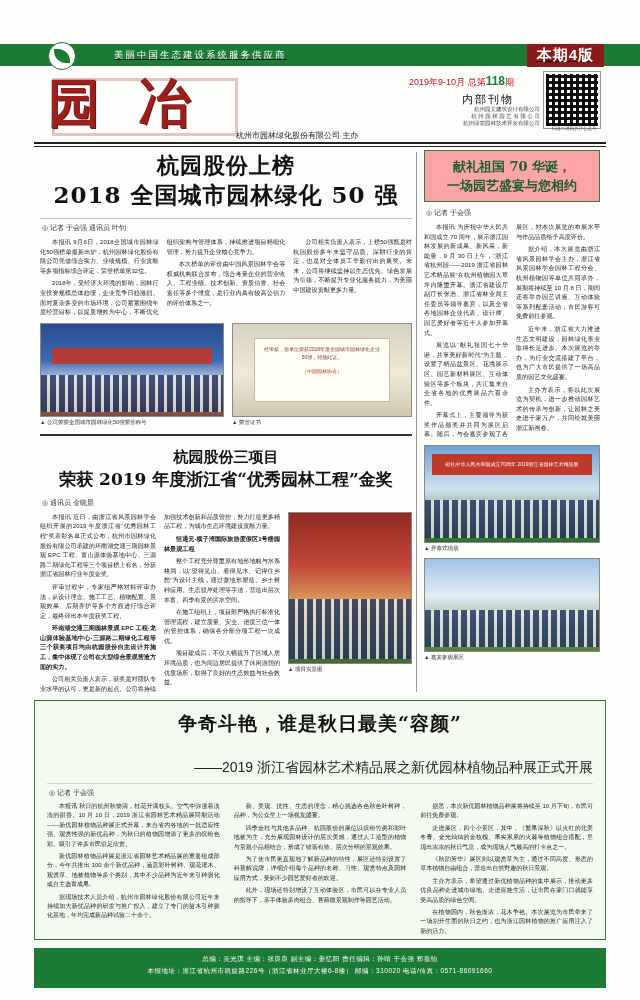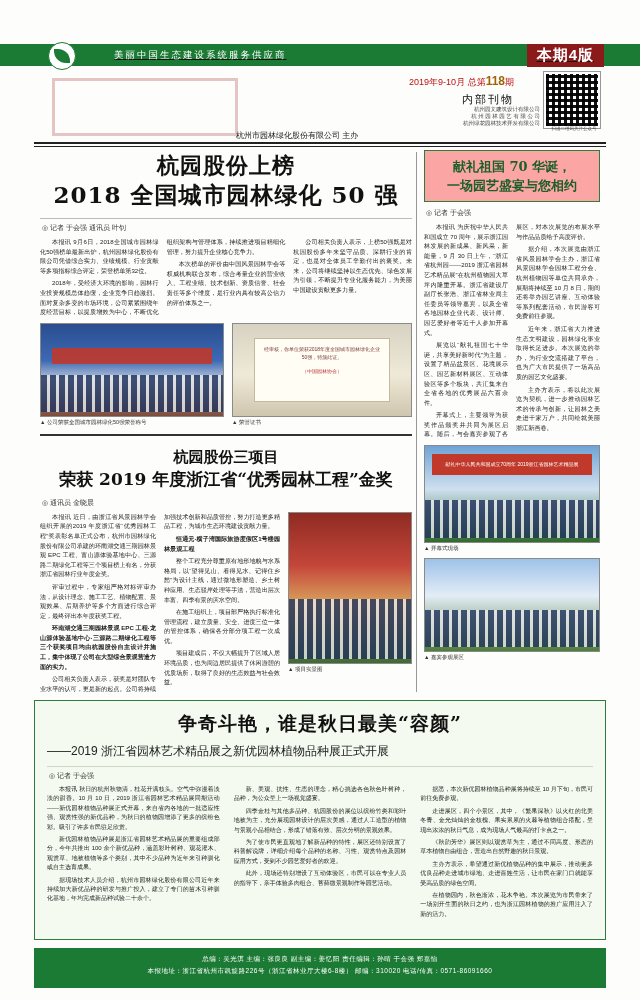--- a/index.html
+++ b/index.html
@@ -54,21 +54,21 @@
     position:absolute;left:12px;top:6px;width:180px;height:52px;
     border:3px solid #9c1f1f;opacity:.25;
   }
   .mast-right{
     position:absolute;right:0;top:0;width:300px;height:64px;
     font-size:8px;color:#333;
   }
   .mast-date{
     position:absolute;right:86px;top:2px;font-size:9px;color:#b11;
   }
-  .mast-date b{color:#a16207;font-size:12px;}
+  .mast-date b{color:#15803d;font-size:12px;}
   .mast-inner{
     position:absolute;right:86px;top:20px;font-size:11px;color:#111;
     letter-spacing:2px;
   }
   .qr{
     position:absolute;right:0;top:0;width:52px;height:52px;
     background:
       repeating-linear-gradient(90deg,#111 0 3px,#fff 3px 6px),
       repeating-linear-gradient(0deg,#111 0 3px,#fff 3px 6px);
     background-blend-mode:multiply;border:2px solid #fff;outline:1px solid #999;
@@ -128,21 +128,21 @@
   .headline2 .l2{font-size:17px;}
   
   .feature{
     position:absolute;left:34px;top:700px;width:572px;height:240px;
     border:1px solid #2f7d3a;background:#f4faf0;box-sizing:border-box;padding:10px 12px;
   }
   .fhead{
     text-align:center;font-family:"DejaVu Serif","Liberation Serif",serif;font-weight:bold;
     font-size:19px;color:#111;letter-spacing:1px;
   }
-  .fsub{text-align:left;font-size:12px;color:#222;margin-top:6px;}
+  .fsub{text-align:right;font-size:14px;color:#222;margin-top:22px;}
   
   .footer{
     position:absolute;left:34px;top:948px;width:572px;height:40px;background:#1b7a34;color:#fff;
     font-size:6.5px;line-height:12px;text-align:center;padding-top:5px;box-sizing:border-box;
   }
   .footer div{letter-spacing:.5px;}
   .tiny{font-size:5.5px;}
 </style>
 </head>
 <body>
@@ -151,20 +151,21 @@
 
   <div class="topstrip"></div>
   <div class="leaf-logo"></div>
   <div class="topstrip-inner">
     <div class="slogan">美丽中国生态建设系统服务供应商</div>
     <div class="issue-badge">本期4版</div>
   </div>
 
   <div class="masthead">
     <div class="mast-seal"></div>
+    <div class="mast-title">园 冶</div>
     <div class="sponsor">杭州市园林绿化股份有限公司 主办</div>
     <div class="mast-right">
       <div class="mast-date">
         <span>2019年9-10月 总第</span><b>118</b><span>期</span>
       </div>
       <div class="mast-inner">内部刊物</div>
       <div class="mast-orgs tiny" style="white-space:pre-line;">杭州园文建筑设计有限公司
 杭 州 园 林 园 艺 有 限 公 司
 杭州绿花园林技术开发有限公司</div>
       <div class="mast-org2">协办</div>

